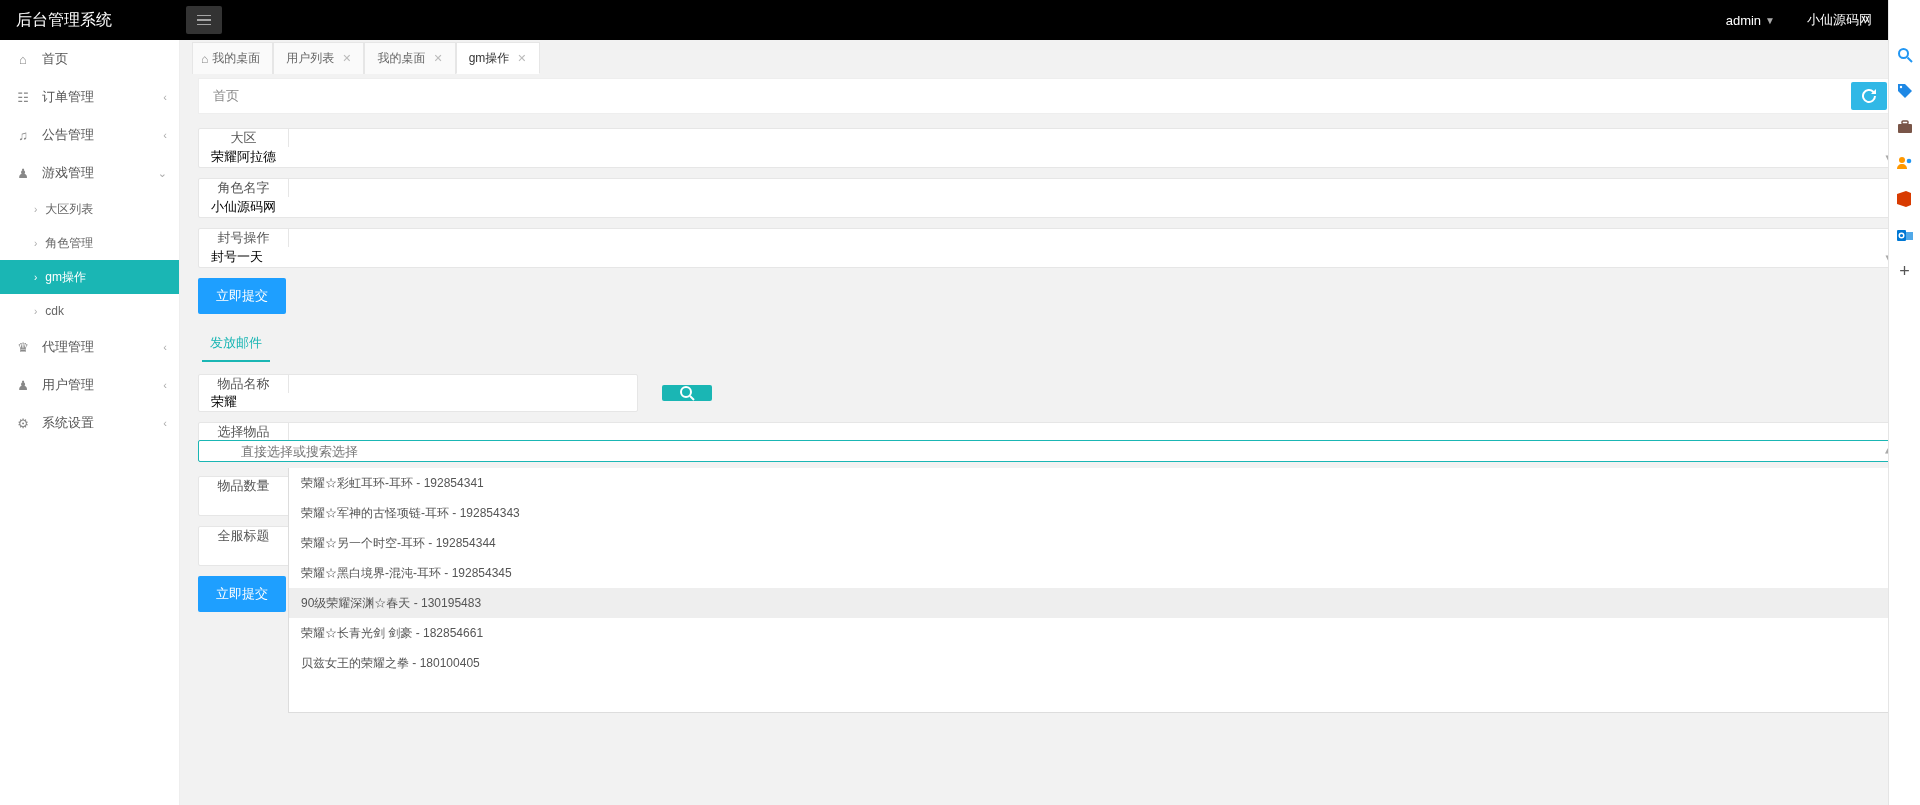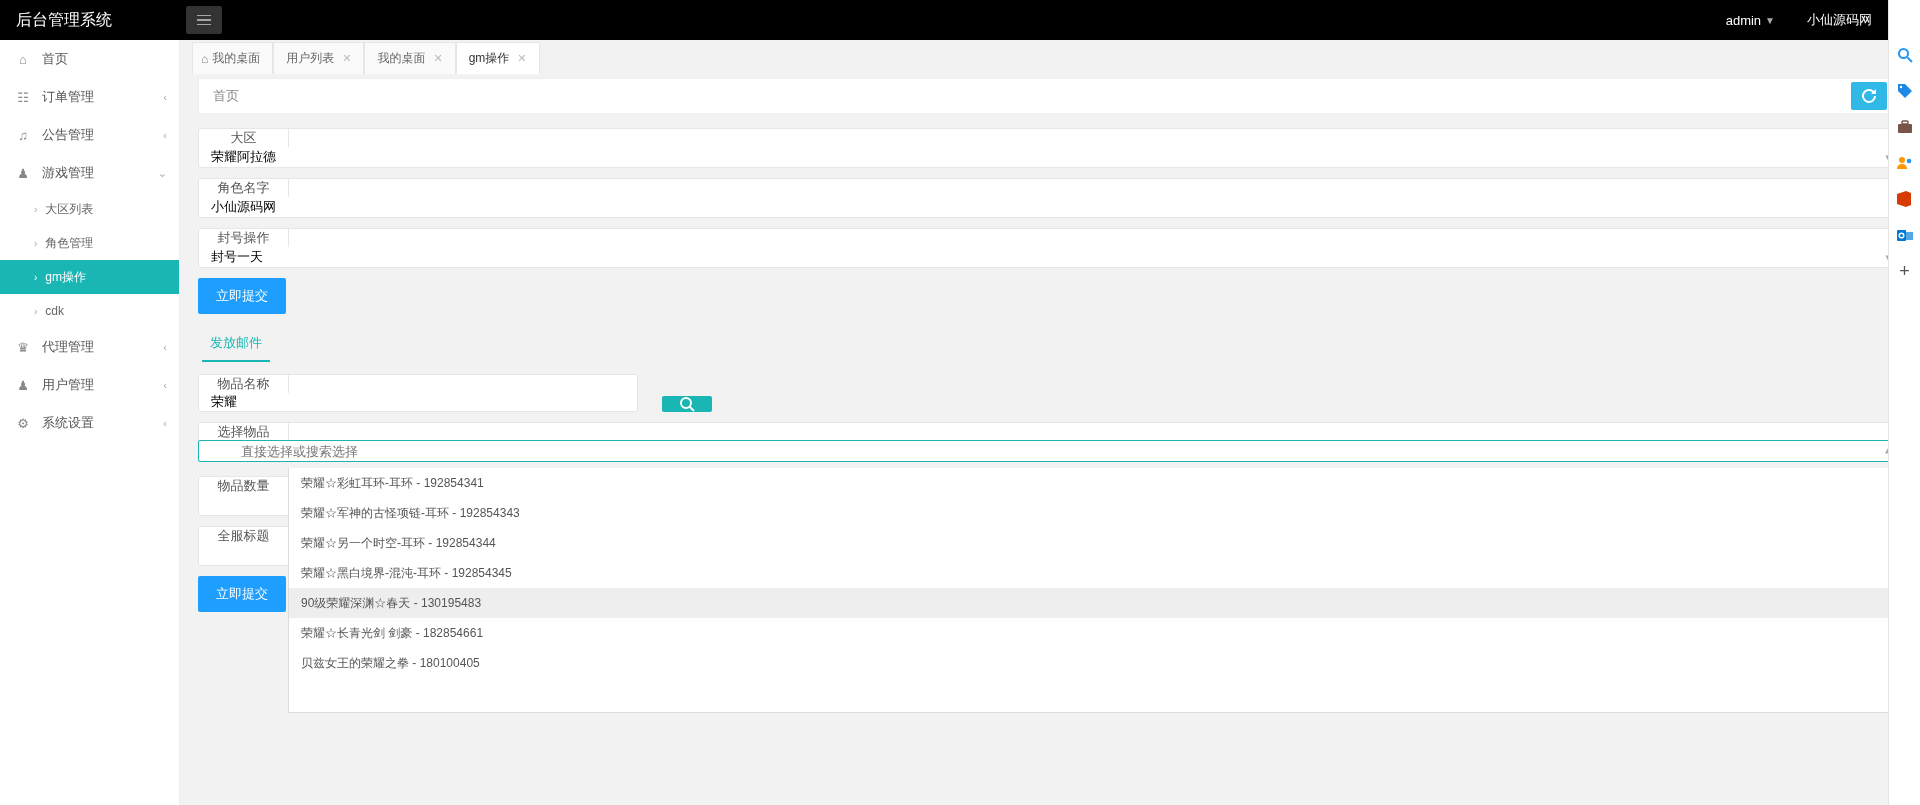--- a/index.html
+++ b/index.html
@@ -49,21 +49,21 @@
 .form-label { width: 90px; display: flex; align-items: center; justify-content: center; border-right: 1px solid #e6e6e6; color: #555; font-size: 13px; }
 .form-field { flex: 1; display: flex; align-items: center; padding: 0 12px; position: relative; }
 .form-field input[type=text] { border: none; outline: none; font-size: 13px; width: 100%; background: transparent; }
 .form-field .sel-arrow { position: absolute; right: 10px; color: #aaa; font-size: 11px; }
 .form-row.narrow { width: 440px; }
 
 .btn-primary { background: #1E9FFF; color: #fff; border: none; height: 36px; padding: 0 18px; border-radius: 2px; cursor: pointer; font-size: 13px; align-self: flex-start; }
 .section-tab { padding: 10px 0 2px 4px; }
 .section-tab span { color: #1ab6b4; border-bottom: 2px solid #1ab6b4; padding: 0 8px 8px 8px; display: inline-block; font-size: 13px; }
 
-.search-row { display: flex; gap: 24px; align-items: flex-end; }
+.search-row { display: flex; gap: 24px; align-items: center; }
 .search-row .form-row { height: 38px; }
 .search-btn { width: 50px; background: #1ab6b4; color: #fff; display: flex; align-items: center; justify-content: center; border-radius: 2px; cursor: pointer; }
 
 .select-open .form-field { border: 1px solid #1ab6b4; margin: -1px; border-radius: 2px; }
 .select-open .form-field input { color: #999; margin-left: 30px; }
 .select-open .sel-arrow { transform: rotate(180deg); }
 
 .dropdown { position: absolute; left: 110px; right: 20px; top: 0; background: #fff; border: 1px solid #ddd; border-top: none; max-height: 260px; overflow-y: auto; z-index: 10; }
 .dropdown-wrap { position: relative; }
 .dropdown .dd-item { height: 30px; display: flex; align-items: center; padding: 0 12px; font-size: 12px; color: #555; cursor: pointer; }

